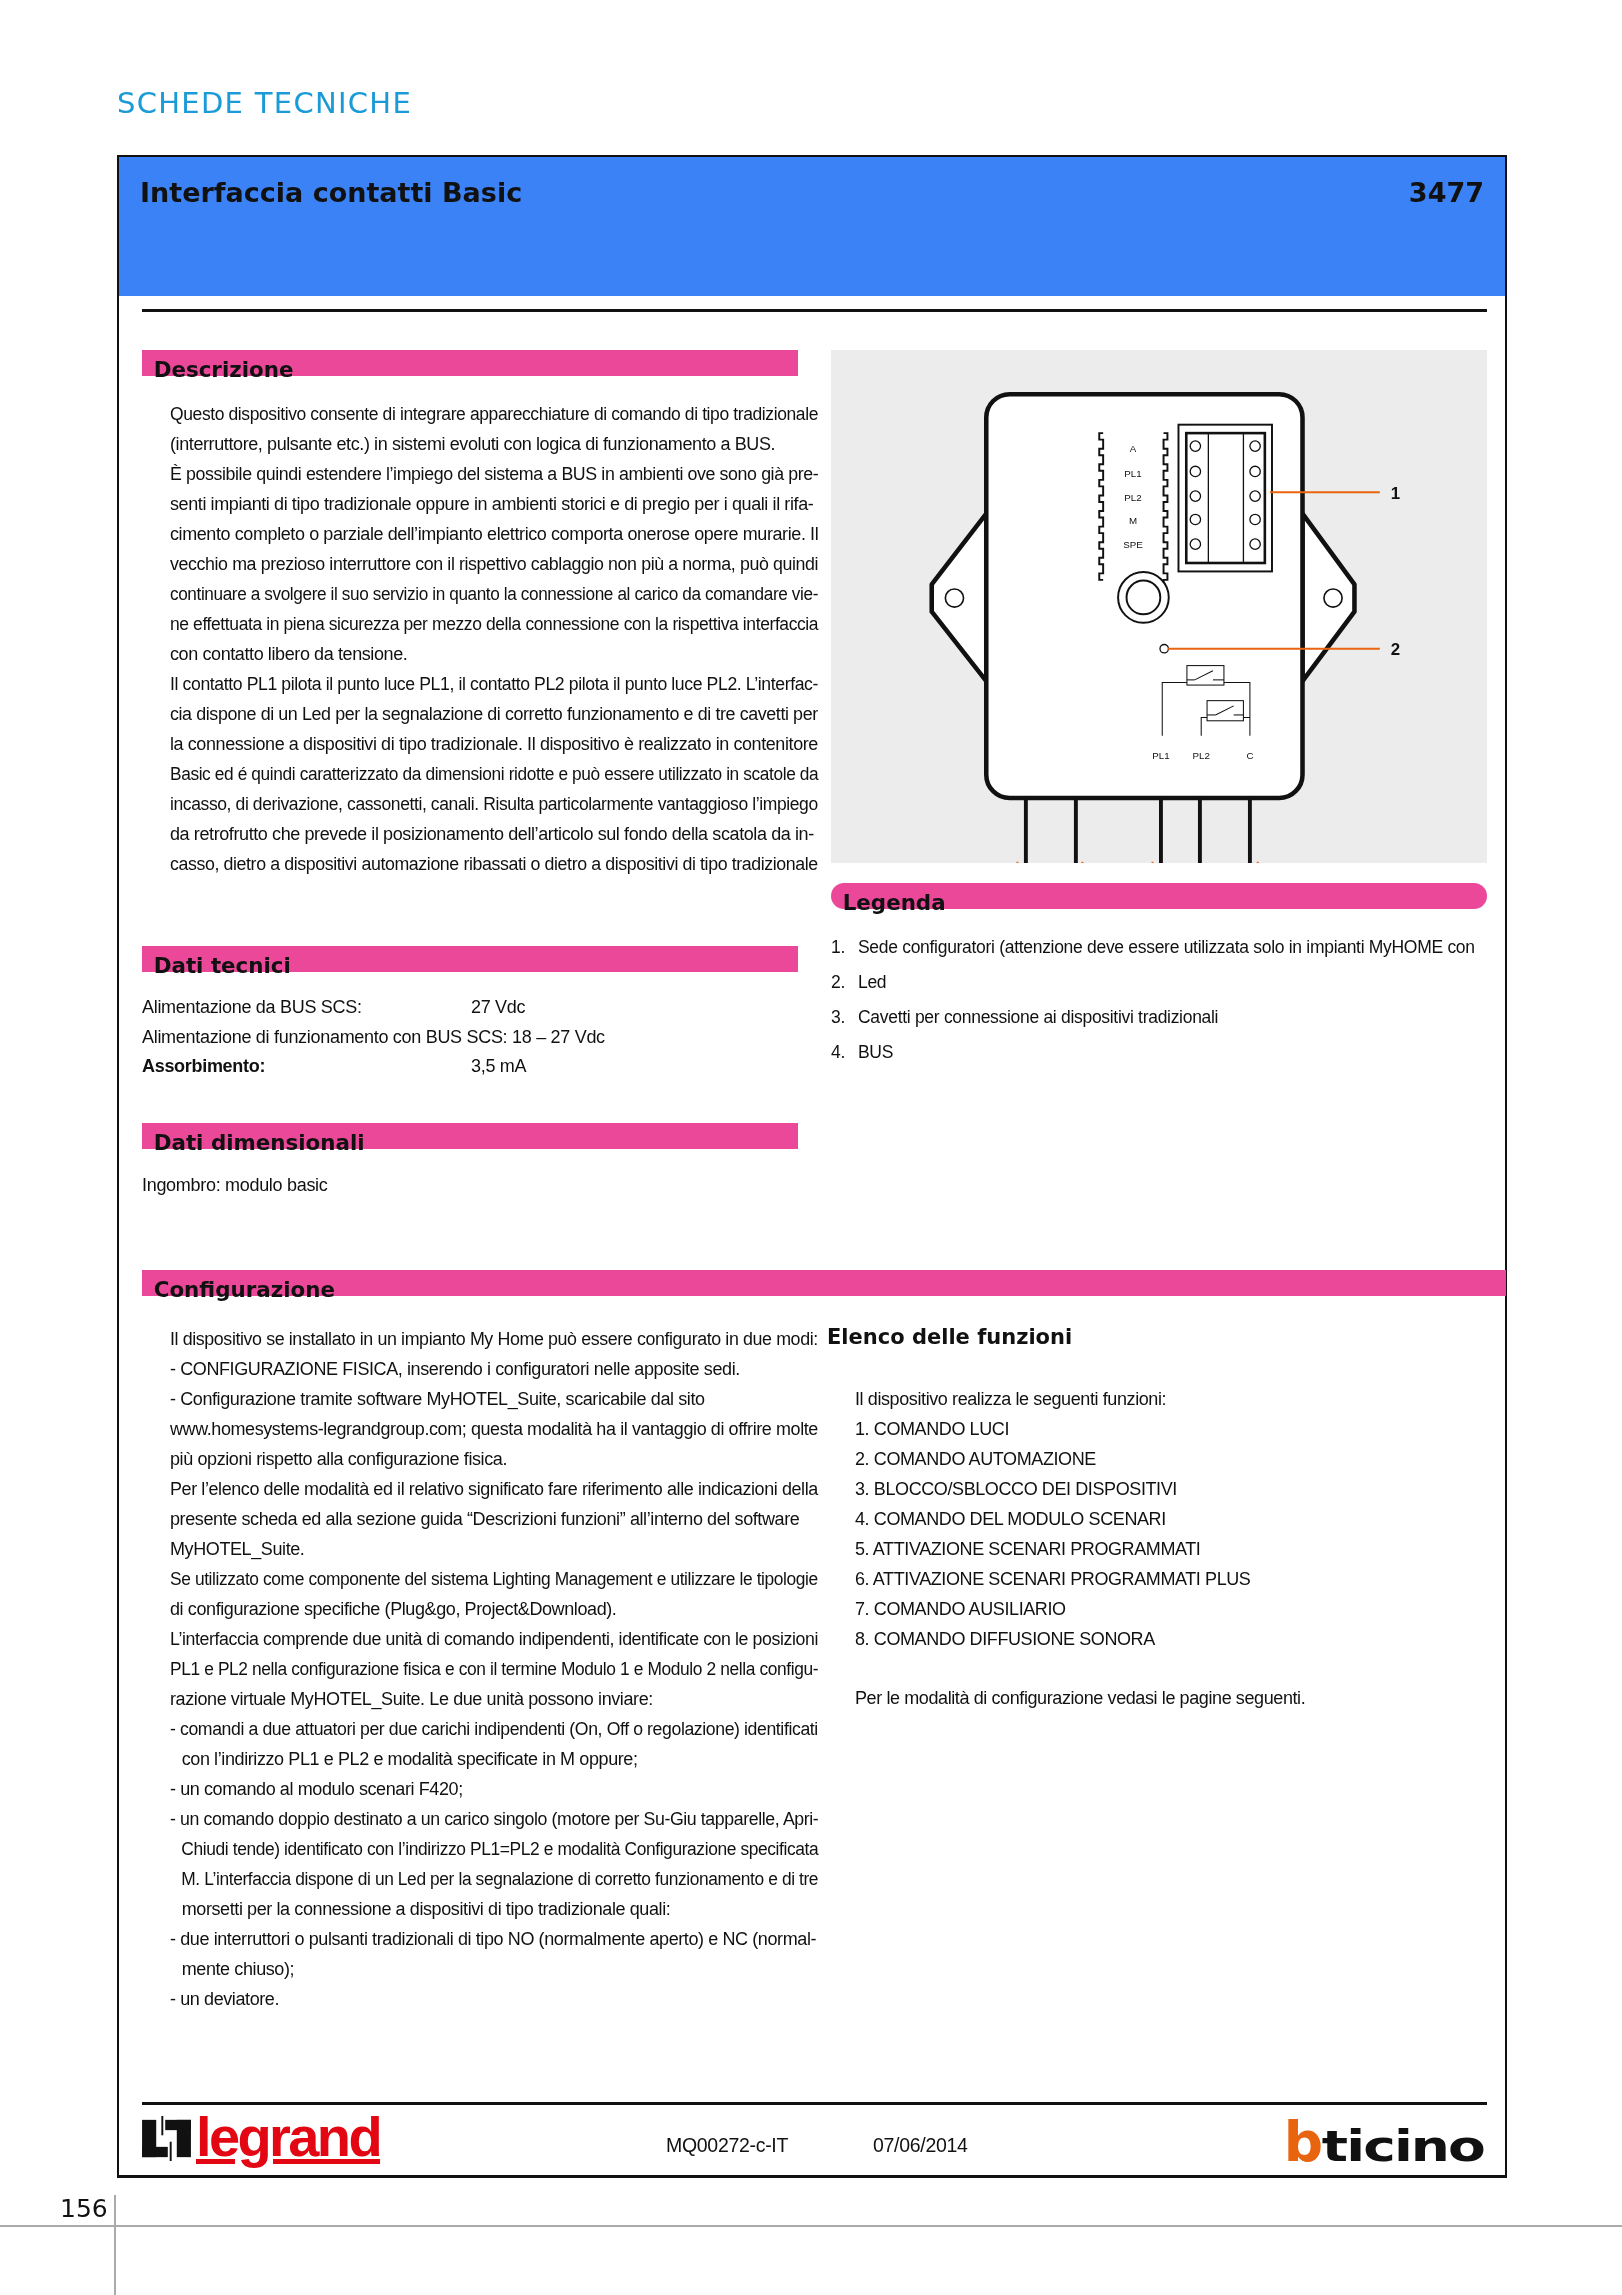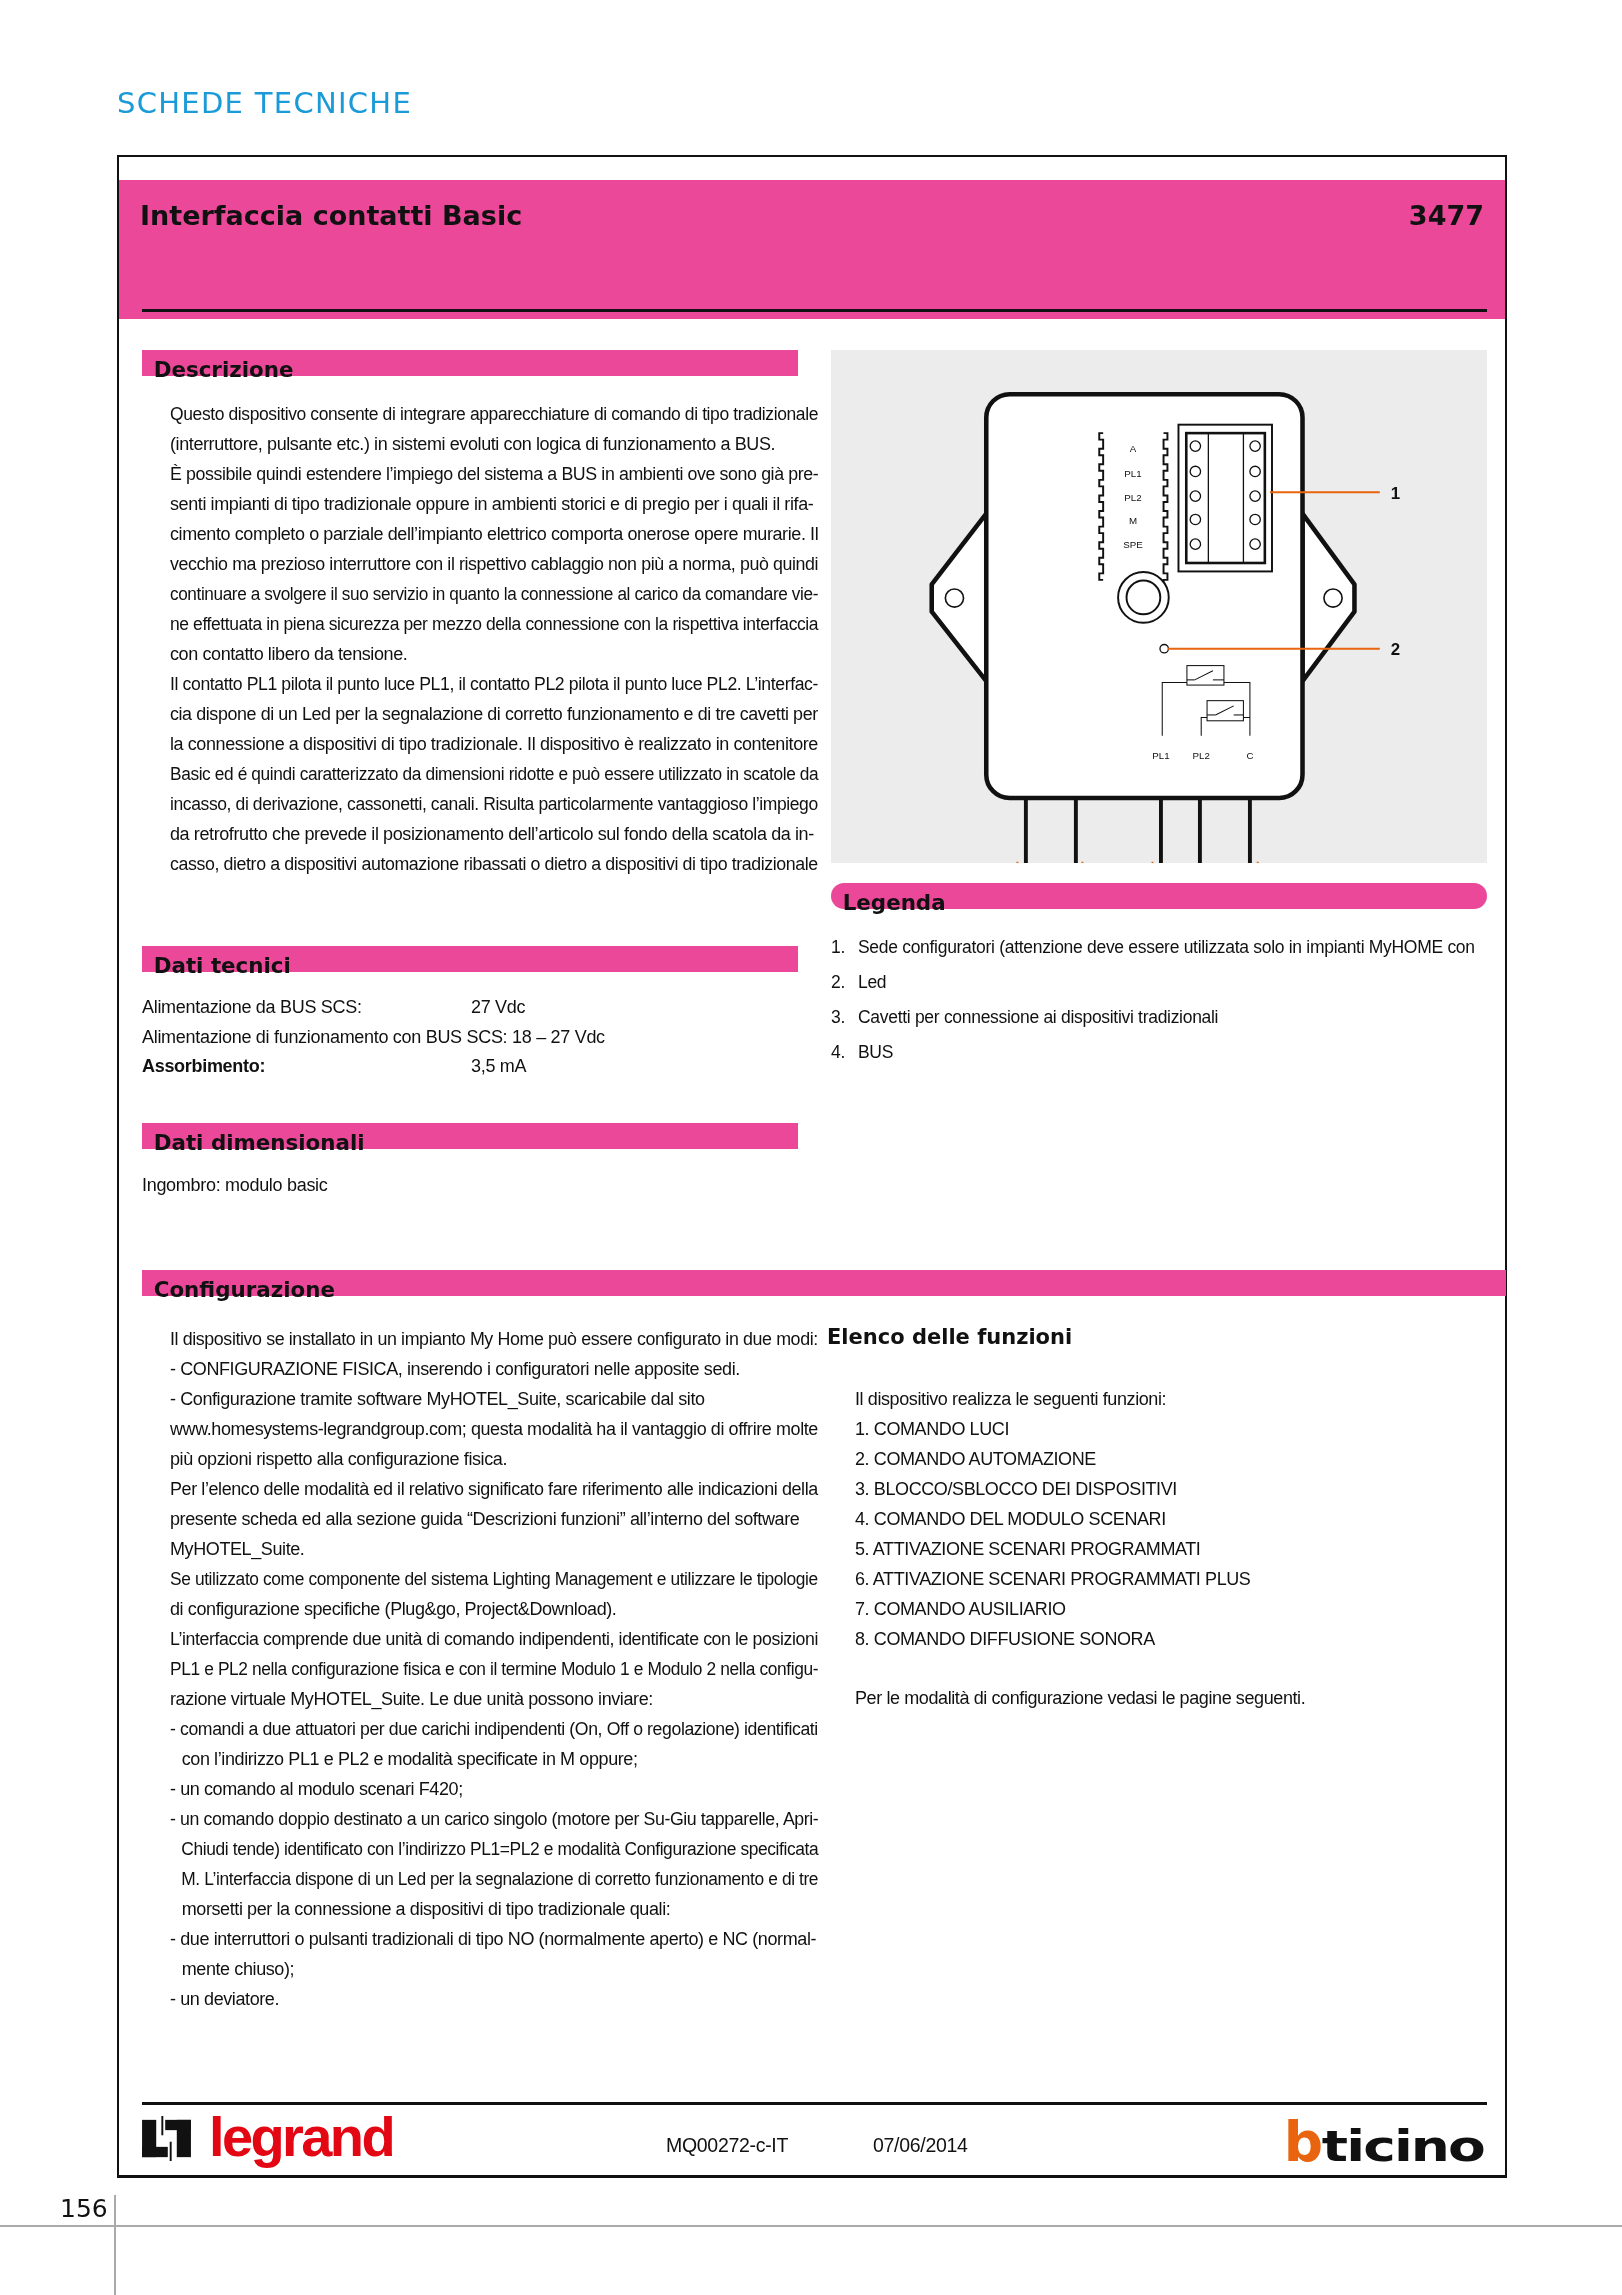--- a/index.html
+++ b/index.html
@@ -2,21 +2,21 @@
 <html style="font-size:10.4px"><head>
 <meta charset="utf-8">
 <style>
   * { box-sizing: border-box; margin: 0; padding: 0; }
   html, body { width: 1623px; height: 2295px; background: #ffffff; overflow: hidden; }
   body { position: relative; font-family: "Liberation Sans", "DejaVu Sans", sans-serif; color: #111; }
 
   .series-title { position: absolute; left: 117px; top: 86px; font-size: 29px; letter-spacing: 1.3px; color: #1a9ad6; font-family: "DejaVu Sans", sans-serif; font-weight: normal; }
 
   .sheet { position: absolute; left: 117px; top: 155px; width: 1390px; height: 2023px; border: 2.6px solid #111; border-bottom-width: 3.2px; }
-  .header-band { position: absolute; left: 0; top: 0; width: 100%; height: 139px; background: #ec4899; margin-top: 23px; }
+  .header-band { position: absolute; left: 0; top: 0; width: 100%; height: 139px; background: #3b82f6; }
   .product-title { position: absolute; left: 21px; top: 19.5px; font-size: 27px; font-weight: bold; font-family: "DejaVu Sans", sans-serif; }
   .product-code { position: absolute; right: 21px; top: 19.5px; font-size: 27px; font-weight: bold; font-family: "DejaVu Sans", sans-serif; }
   .header-rule { position: absolute; left: 23px; top: 152px; width: 1345px; height: 3.2px; background: #111; }
 
   .sec-bar { position: absolute; height: 26px; background: #ec4899; }
   .sec-bar span { position: absolute; left: 11.7px; top: 6.5px; font-size: 21.4px; font-weight: bold; font-family: "DejaVu Sans", sans-serif; }
 
   .body-text { position: absolute; font-size: 18px; line-height: 30px; font-family: "Liberation Sans", sans-serif; letter-spacing: -0.4px; transform-origin: 0 0; margin-left: 28px; }
   .body-text p { margin: 0; white-space: nowrap; }
   .indent { padding-left: 11.7px; }
@@ -26,21 +26,21 @@
   .diagram { position: absolute; left: 712px; top: 193px; width: 656px; height: 513px; background: #ececec; }
 
   .legend-list { position: absolute; left: 712px; top: 777px; width: 656px; font-size: 17.5px; font-family: "Liberation Sans", sans-serif; letter-spacing: -0.3px; }
   .legend-item { position: relative; padding-left: 27px; line-height: 26px; margin-bottom: 9px; }
   .legend-item .num { position: absolute; left: 0; top: 0; }
 
   .func-title { position: absolute; left: 708px; top: 1168px; font-size: 21px; font-weight: bold; font-family: "DejaVu Sans", sans-serif; }
 
   .footer-rule { position: absolute; left: 23px; top: 1945px; width: 1345px; height: 3.2px; background: #111; }
   .legrand-logo { position: absolute; left: 23px; top: 1959px; height: 52px; display: flex; align-items: flex-start; }
-  .legrand-word { font-family: "Liberation Sans", sans-serif; font-weight: bold; font-size: 56px; color: #e30613; letter-spacing: -2.6px; line-height: 42px; margin-left: 18px; }
+  .legrand-word { font-family: "Liberation Sans", sans-serif; font-weight: bold; font-size: 56px; color: #e30613; letter-spacing: -2.6px; line-height: 42px; margin-left: 5px; text-decoration: underline; }
   .doc-code { position: absolute; left: 547px; top: 1977px; font-size: 19.5px; letter-spacing: -0.3px; }
   .doc-date { position: absolute; left: 754px; top: 1977px; font-size: 19.5px; letter-spacing: -0.3px; }
   .bticino-logo { position: absolute; right: 21px; top: 1963px; display: flex; align-items: flex-end; height: 43px; }
   .bticino-b { font-family: "DejaVu Sans", sans-serif; font-weight: bold; font-size: 55px; color: #e8640f; line-height: 42px; letter-spacing: -1.3px; }
   .bticino-rest { font-family: "DejaVu Sans", sans-serif; font-weight: bold; font-size: 55px; color: #111; line-height: 42px; letter-spacing: -1.9px; transform: scaleY(0.78); transform-origin: bottom; }
 
   .page-num { position: absolute; left: 60px; top: 2194px; font-size: 25px; font-family: "DejaVu Sans", sans-serif; color: #111; }
   .page-vline { position: absolute; left: 114px; top: 2195px; width: 1.9px; height: 100px; background: #aaa; }
   .page-hline { position: absolute; left: 0; top: 2225px; width: 1623px; height: 1.9px; background: #aaa; }
 </style>

